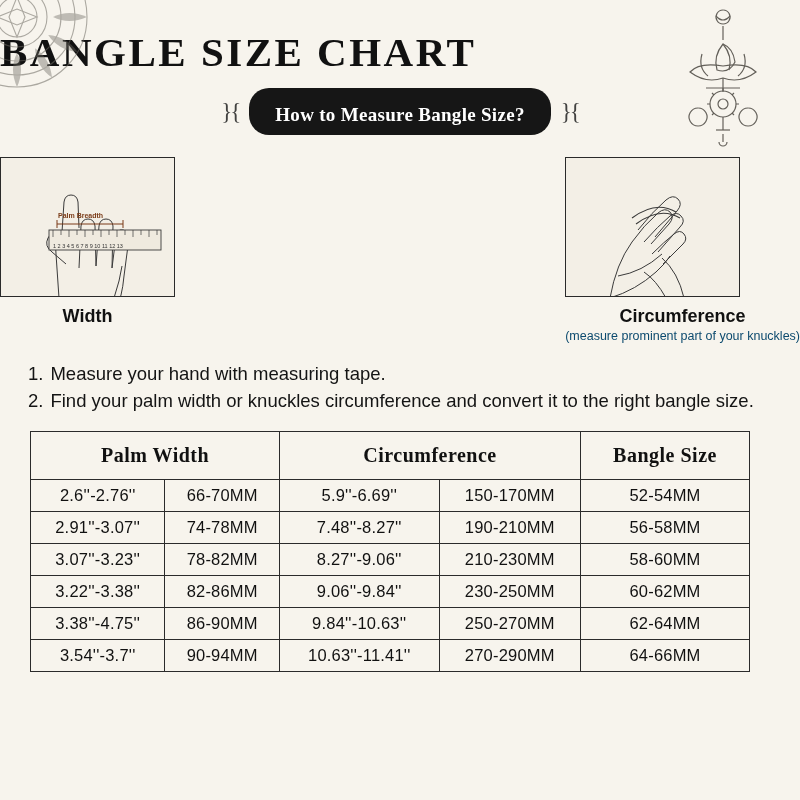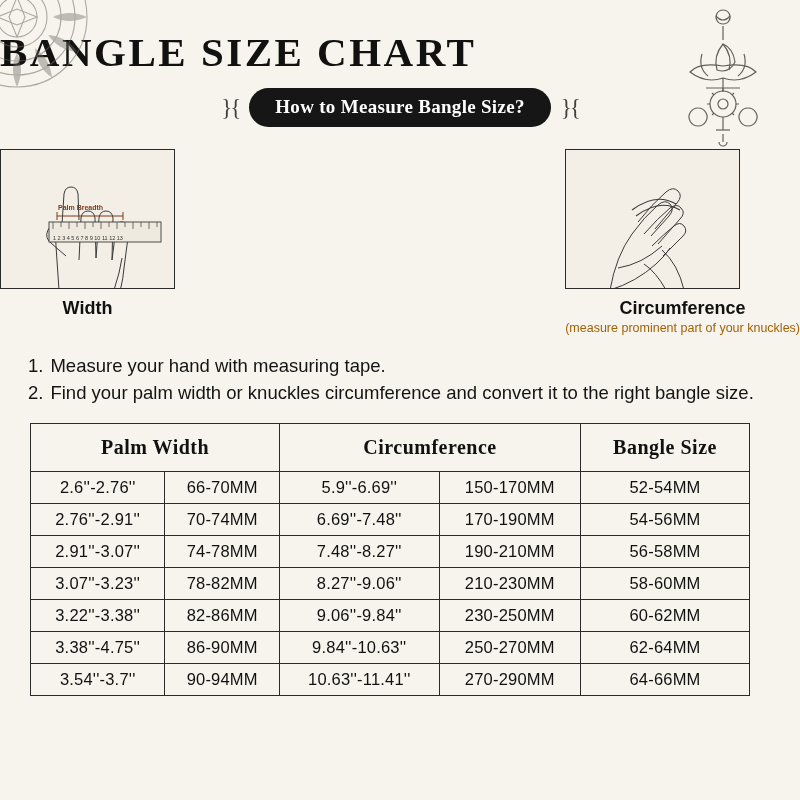--- a/index.html
+++ b/index.html
@@ -64,21 +64,21 @@
     color: #222;
     opacity: .85;
     letter-spacing: -2px;
   }
   .subtitle-pill {
     background: #161616;
     color: #fff;
     font-family: "Liberation Serif", serif;
     font-size: 19px;
     font-weight: 700;
-    padding: 8px 26px 9px 26px;
+    padding: 16px 26px 9px 26px;
     border-radius: 20px;
     letter-spacing: .3px;
   }
 
   
   .illus-row {
     display: flex;
     justify-content: space-between;
     gap: 50px;
     margin-top: 22px;
@@ -98,21 +98,21 @@
   .illus-caption {
     font-family: "Liberation Sans", sans-serif;
     font-size: 18px;
     font-weight: 700;
     margin-top: 9px;
     color: #111;
   }
   .illus-subcaption {
     font-family: "Liberation Sans", sans-serif;
     font-size: 12.5px;
-    color: #a16207;
+    color: #0c4a6e;
     margin-top: 2px;
   }
 
   
   .steps {
     margin: 18px 0 0 28px;
     font-size: 18.5px;
     line-height: 1.45;
     color: #141414;
     max-width: 740px;
@@ -331,27 +331,20 @@
       </thead>
       <tbody>
         <tr>
           <td>2.6''-2.76''</td>
           <td>66-70MM</td>
           <td>5.9''-6.69''</td>
           <td>150-170MM</td>
           <td>52-54MM</td>
         </tr>
         <tr>
-          <td>2.76''-2.91''</td>
-          <td>70-74MM</td>
-          <td>6.69''-7.48''</td>
-          <td>170-190MM</td>
-          <td>54-56MM</td>
-        </tr>
-        <tr>
           <td>2.91''-3.07''</td>
           <td>74-78MM</td>
           <td>7.48''-8.27''</td>
           <td>190-210MM</td>
           <td>56-58MM</td>
         </tr>
         <tr>
           <td>3.07''-3.23''</td>
           <td>78-82MM</td>
           <td>8.27''-9.06''</td>

